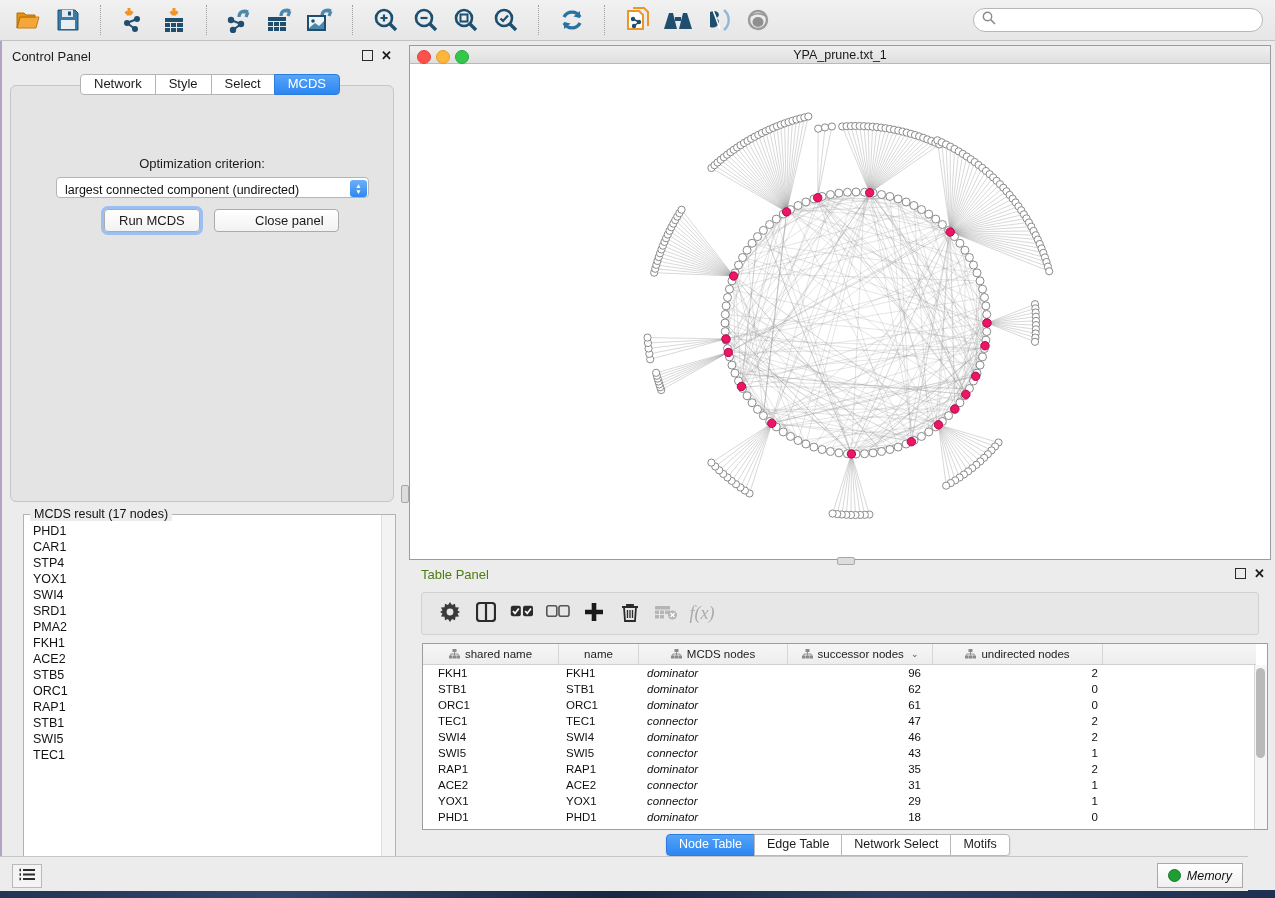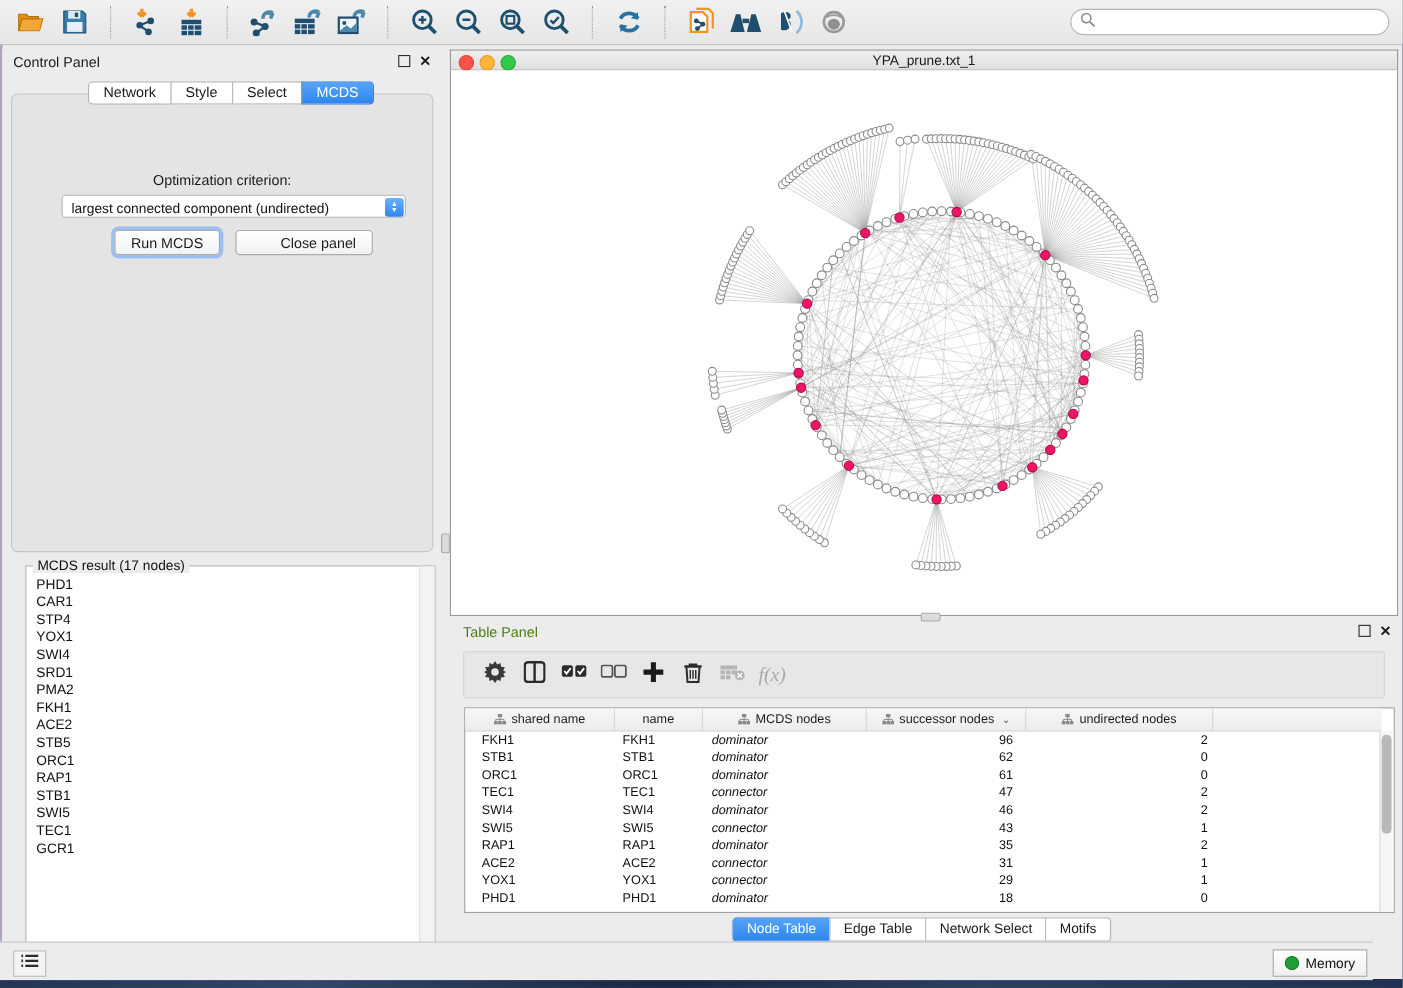--- a/index.html
+++ b/index.html
@@ -91,21 +91,21 @@
   .c5{width:170px;text-align:right;padding-right:5px;}
   #nt-scroll{position:absolute;right:0;top:21px;width:12px;height:164px;background:#f6f6f6;border-left:1px solid #d8d8d8;}
   #nt-thumb{position:absolute;left:1px;top:3px;width:9px;height:90px;background:#b9b9b9;border-radius:5px;}
   #tp-tabs{position:absolute;left:257px;top:271px;display:flex;box-shadow:0 1px 2px rgba(0,0,0,.15);border-radius:4px;}
   .seg2{background:#fff;border:1px solid #b9b9b9;margin-left:-1px;font-size:12.5px;color:#1b1b1b;padding:3px 12px 4px 12px;line-height:13px;}
   .seg2:first-child{border-radius:4px 0 0 4px;margin-left:0;}
   .seg2:last-child{border-radius:0 4px 4px 0;}
   .seg2.active{background:linear-gradient(#55a3f8,#2c86f0);border-color:#2d7ce2;color:#fff;}
 
   
-  #statusbar{position:absolute;left:-2px;top:856px;width:1248px;height:34px;background:#ececec;border-top:1px solid #c6c6c6;}
+  #statusbar{position:absolute;left:-2px;top:856px;width:1248px;height:34px;background:#ececec;border-top:1px solid #c6c6c6;font-style:italic;}
   #list-btn{position:absolute;left:12px;top:7px;width:28px;height:22px;background:#f4f4f4;border:1px solid #b9b9b9;
     display:flex;align-items:center;justify-content:center;}
   #memory-btn{position:absolute;right:5px;top:6px;height:23px;background:linear-gradient(#ffffff,#f0f0f0);
     border:1px solid #a9a9a9;display:flex;align-items:center;gap:6px;padding:0 10px;font-size:12.5px;color:#111;}
   #mem-dot{width:11px;height:11px;border-radius:50%;background:#1e9e33;border:1px solid #157a26;}
 </style>
 </head>
 <body>
 
 <div id="screen">
@@ -344,21 +344,20 @@
               <div class="mcds-item">SRD1</div>
               <div class="mcds-item">PMA2</div>
               <div class="mcds-item">FKH1</div>
               <div class="mcds-item">ACE2</div>
               <div class="mcds-item">STB5</div>
               <div class="mcds-item">ORC1</div>
               <div class="mcds-item">RAP1</div>
               <div class="mcds-item">STB1</div>
               <div class="mcds-item">SWI5</div>
               <div class="mcds-item">TEC1</div>
-              <div class="mcds-item">GCR1</div>
             </div>
           <div id="mcds-scroll"></div>
         </div>
       </div>
     </div>
 
     <div id="vsplit">
         <div id="vsplit-grip"></div>
       </div>
 

